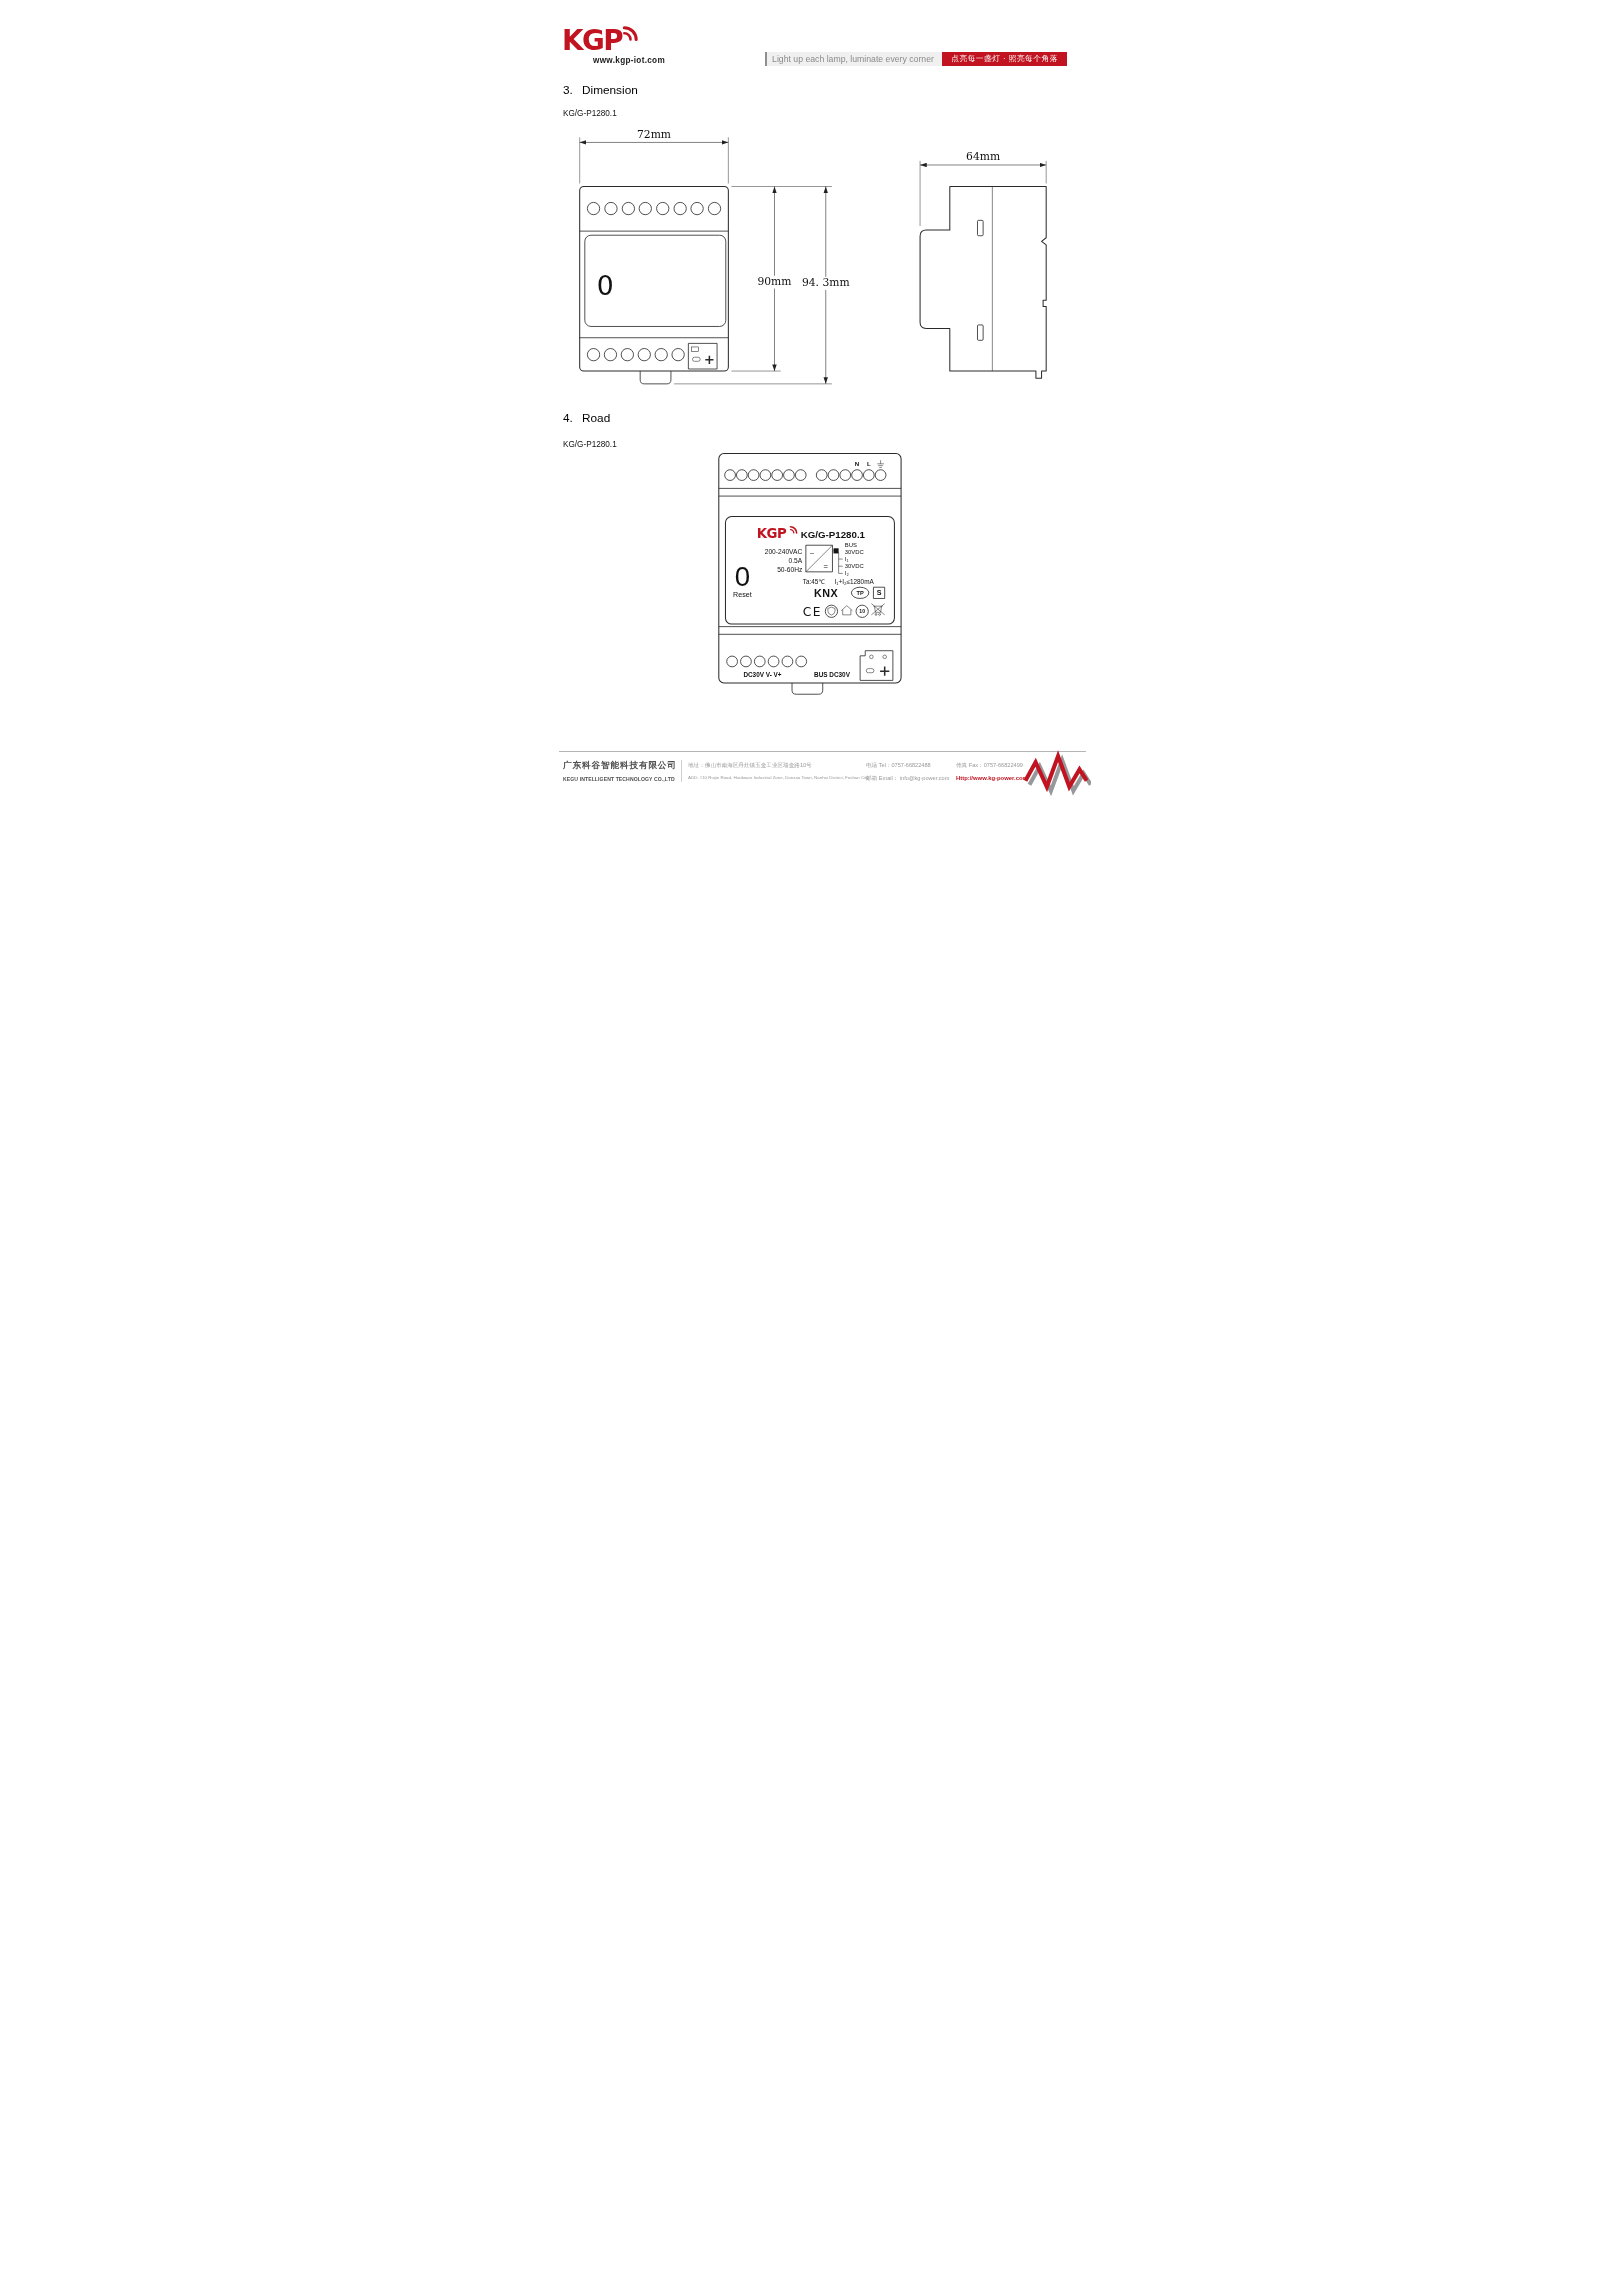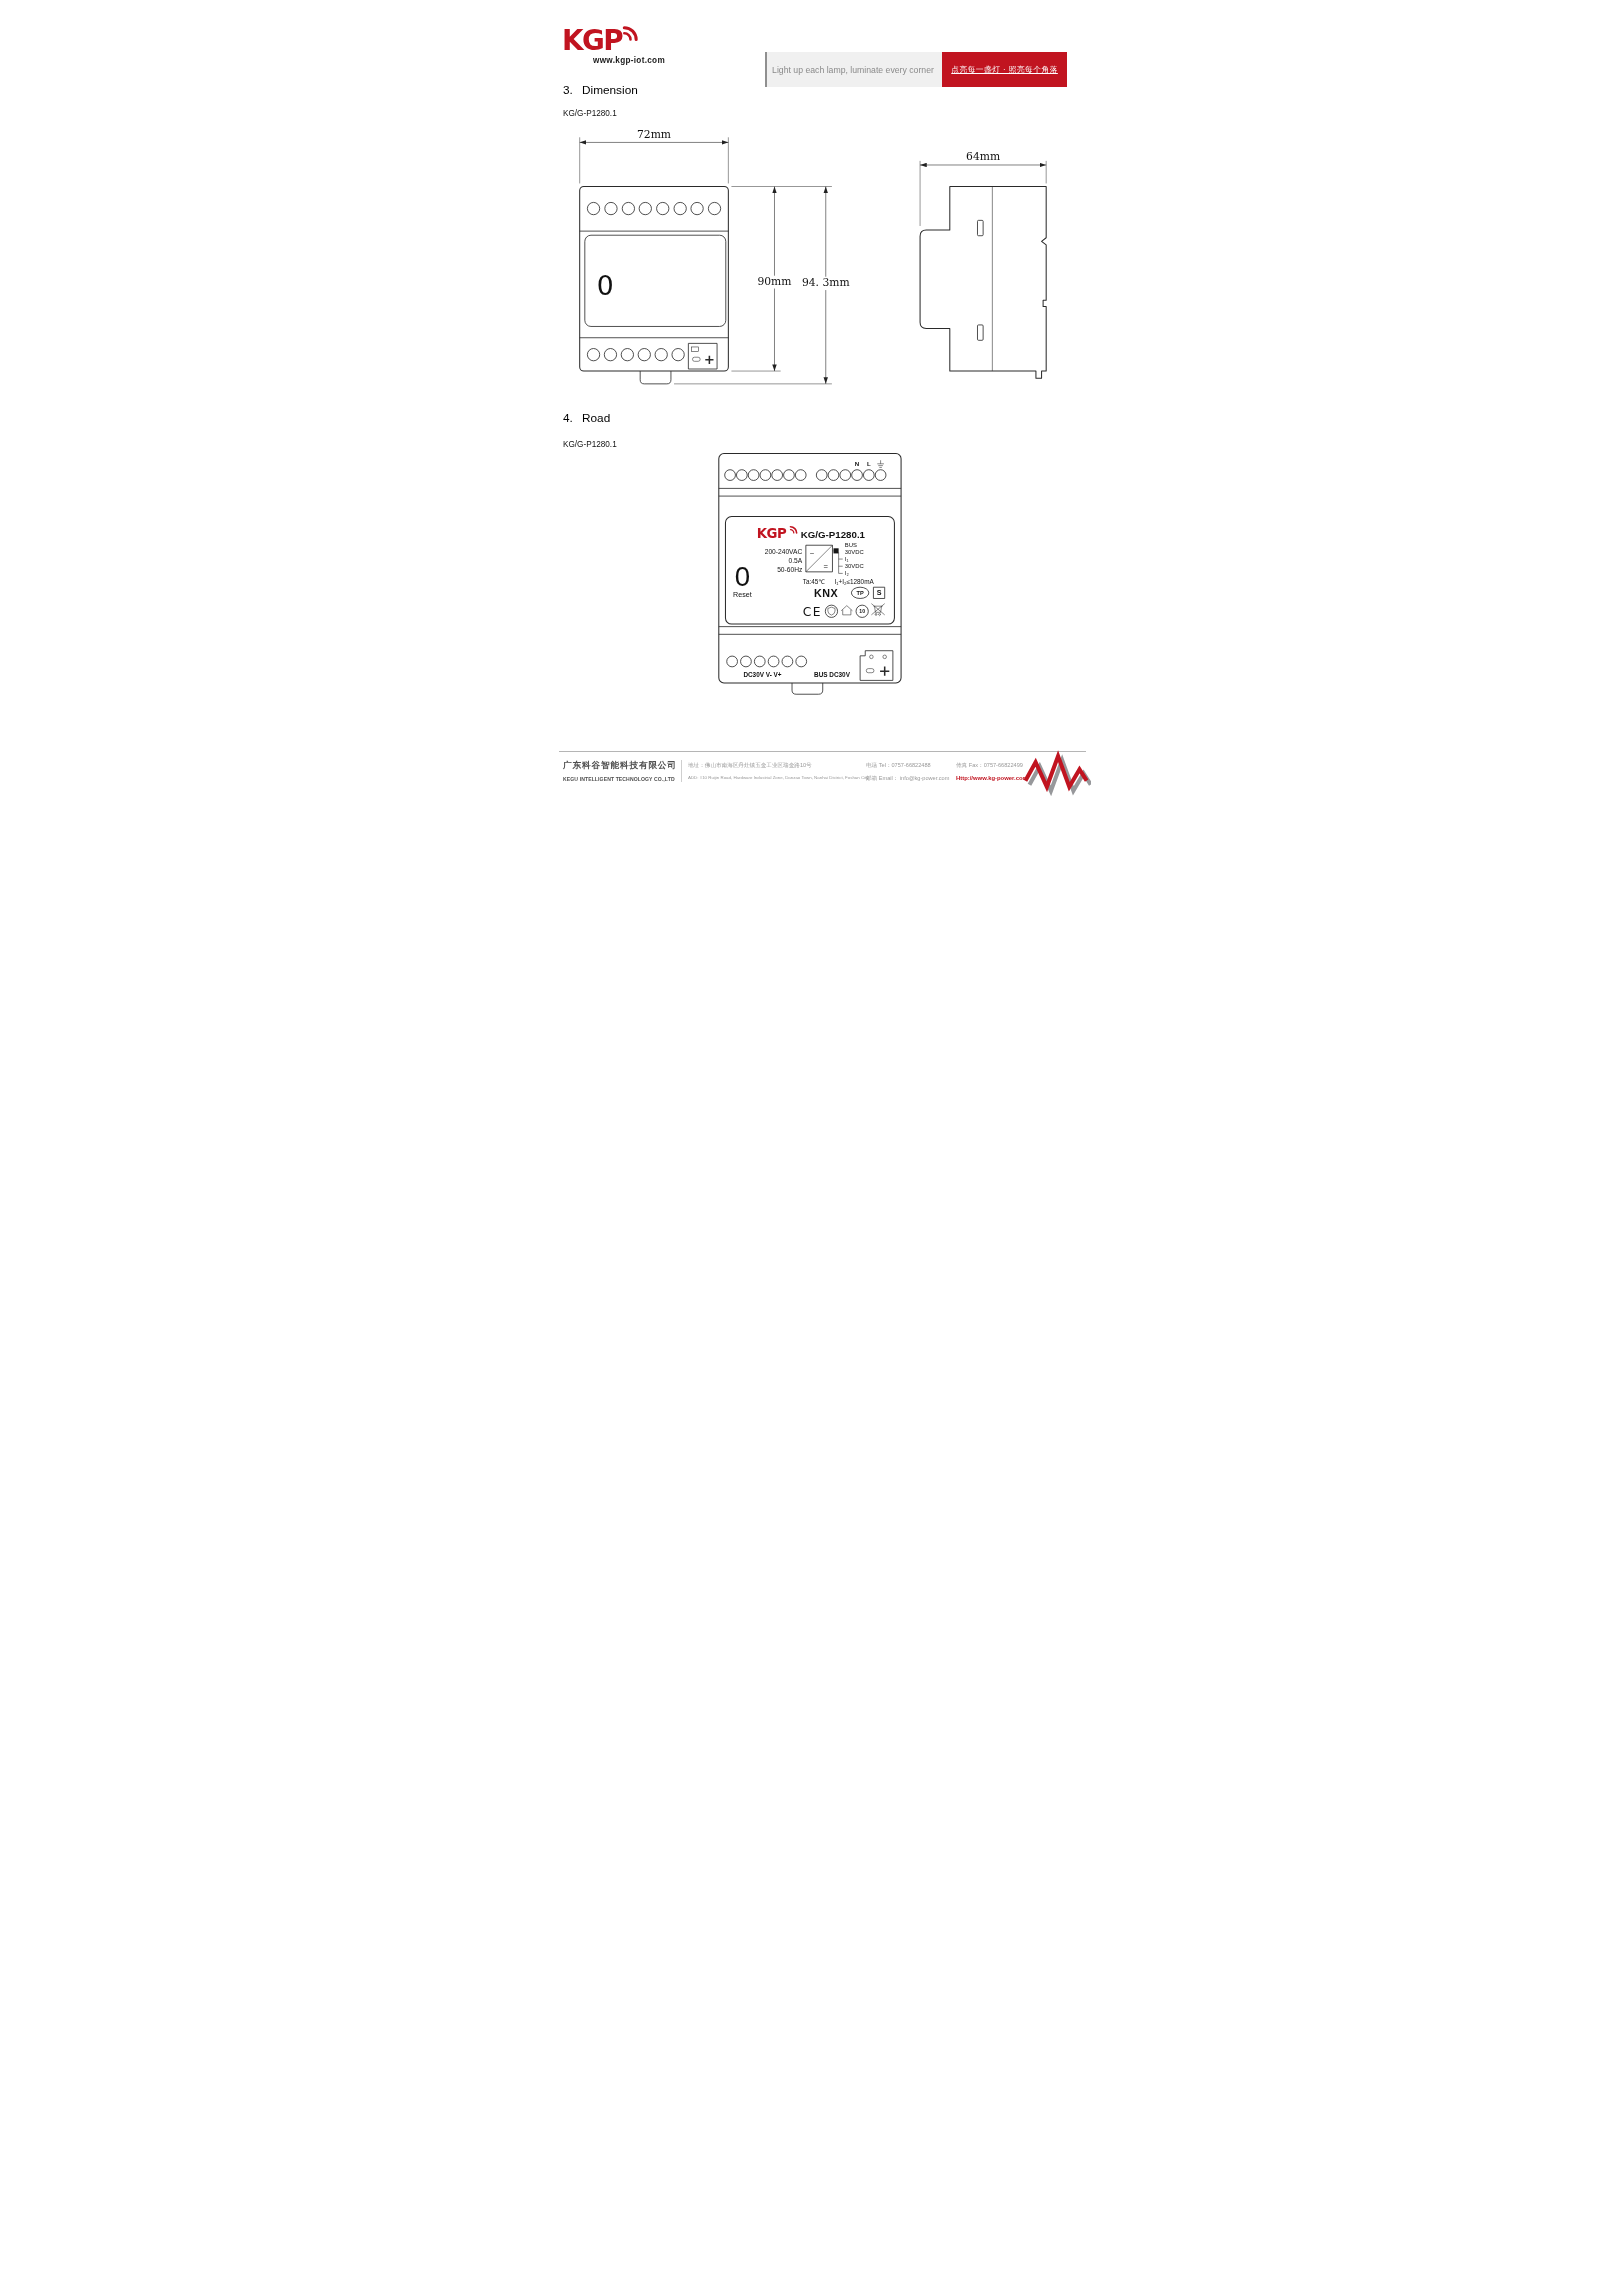--- a/index.html
+++ b/index.html
@@ -5,23 +5,23 @@
   * { margin:0; padding:0; box-sizing:border-box; }
   html,body { background:#ffffff; font-family:"Liberation Sans", sans-serif; }
   .page { position:relative; width:564px; height:799px; margin:8px auto; background:#fff; overflow:hidden; }
   .abs { position:absolute; }
 
   
   .logo-kgp-text { font-family:"DejaVu Sans", sans-serif; font-weight:bold; font-size:54px; fill:#c11420; letter-spacing:-3px; }
   .arc { fill:none; stroke:#c11420; stroke-width:6; stroke-linecap:round; }
   .arc2 { fill:none; stroke:#c11420; stroke-width:5; stroke-linecap:round; }
   .logo-url { font-size:8.2px; font-weight:bold; color:#1a1a1a; letter-spacing:0.3px; margin-top:-2.1px;text-align:right; }
-  .tagline-row { position:absolute; left:237px; top:44px; display:flex; height:35px; }
+  .tagline-row { position:absolute; left:237px; top:44px; display:flex; height:14px; }
   .tagline-en { background:#f0f0f0; border-left:2.6px solid #8f8f8f; color:#8a8a8a; font-size:8.7px; display:flex; align-items:center; padding:0 8.2px 0 5.1px; white-space:nowrap; }
-  .tagline-zh { background:#c11420; color:#fff; font-size:7.7px; display:flex; align-items:center; padding:0 9.2px; letter-spacing:0.5px; white-space:nowrap;text-decoration:underline; }
+  .tagline-zh { background:#c11420; color:#fff; font-size:7.7px; display:flex; align-items:center; padding:0 9.2px; letter-spacing:0.5px; white-space:nowrap; }
 
   
   .section-heading { position:absolute; left:35px; font-size:11.8px; font-weight:normal; color:#000; }
   .section-heading .num { margin-right:9.2px; }
   .model-code { position:absolute; left:35px; font-size:8.2px; color:#111; }
 
   
   svg .o { fill:#fff; stroke:#2a2a2a; stroke-width:2; stroke-linejoin:round; }
   svg .o15 { fill:#fff; stroke:#2a2a2a; stroke-width:1.6; stroke-linejoin:round; }
   svg .l { fill:none; stroke:#2a2a2a; stroke-width:1.6; }

